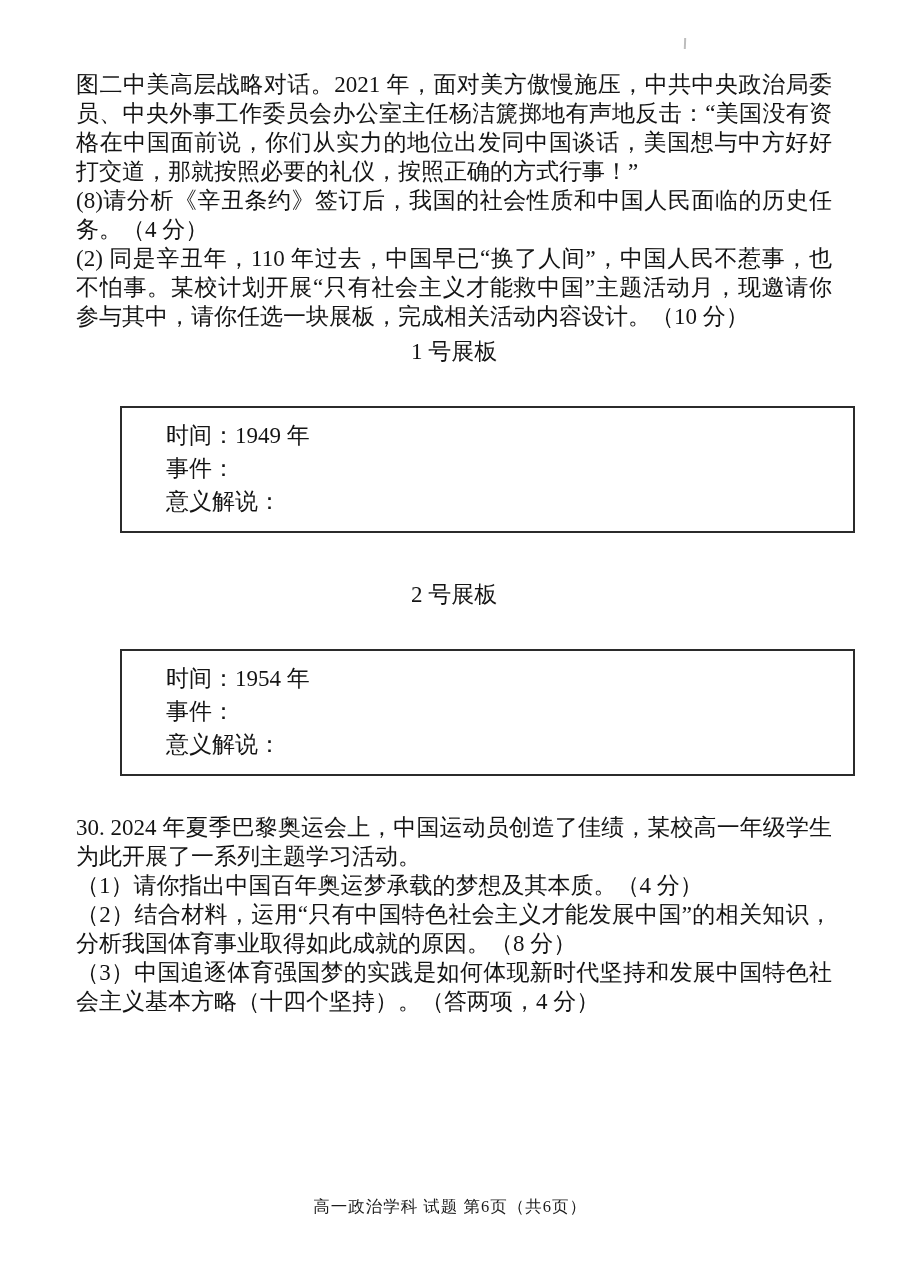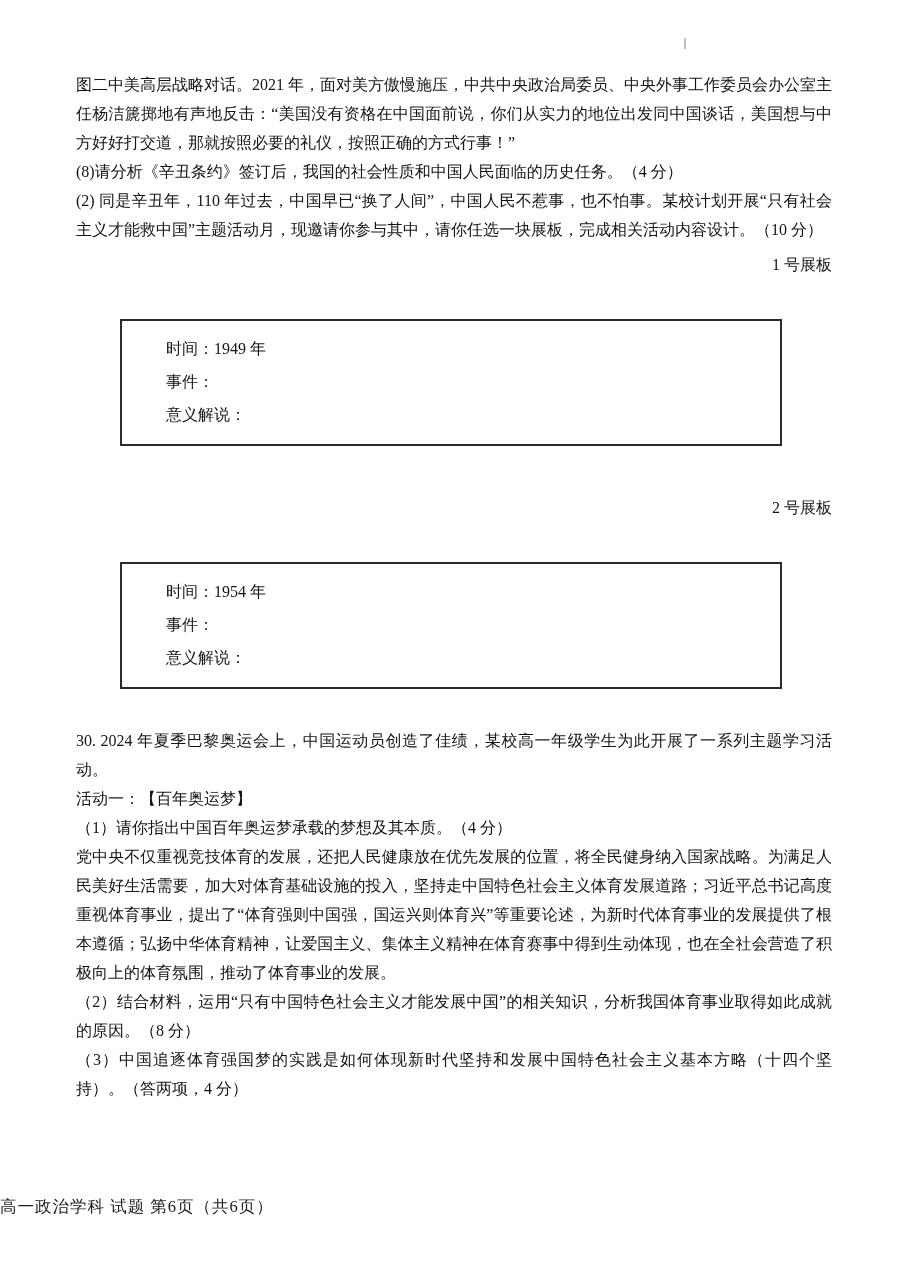--- a/index.html
+++ b/index.html
@@ -23,58 +23,59 @@
     height: 11px;
     background: #9a9a9a;
     opacity: 0.65;
     transform: rotate(2deg);
   }
   .content {
     position: absolute;
     left: 76px;
     top: 70px;
     width: 756px;
-    font-size: 16px;
+    font-size: 23px;
     line-height: 29px;
   }
   .content p {
     margin: 0;
     text-align: justify;
   }
   .board-title {
-    text-align: right;
+    text-align: center;
     margin-top: 6px;
     margin-bottom: 3px;
   }
   .board-title-2 {
     margin-top: 47px;
   }
   .board-box {
     box-sizing: border-box;
     margin-left: 44px;
-    width: 662px;
+    width: 735px;
     border: 2px solid #2b2b2b;
     padding: 11px 10px 13px 44px;
     margin-top: 40px;
   }
   .board-box .field {
     line-height: 33px;
     text-align: left;
   }
   .q30-stem {
     margin-top: 37px !important;
   }
   .activity2-title {
     margin-top: 27px !important;
   }
   .footer {
     position: absolute;
     left: 0;
     top: 1196px;
     width: 900px;
+    text-align: center;
     font-size: 16.5px;
     color: #1c1c1c;
     letter-spacing: 1px;
   }
 </style>
 </head>
 <body>
 
 <div class="scan-artifact"></div>
 
@@ -95,22 +96,20 @@
 
   <div class="board-title board-title-2">2 号展板</div>
   <div class="board-box">
     <div class="field">时间：1954 年</div>
     <div class="field">事件：</div>
     <div class="field">意义解说：</div>
   </div>
 
   <p class="q30-stem">30. 2024 年夏季巴黎奥运会上，中国运动员创造了佳绩，某校高一年级学生为此开展了一系列主题学习活动。</p>
 
-  <p>活动一：【百年奥运梦】</p>
   <p>（1）请你指出中国百年奥运梦承载的梦想及其本质。（4 分）</p>
 
-  <p>党中央不仅重视竞技体育的发展，还把人民健康放在优先发展的位置，将全民健身纳入国家战略。为满足人民美好生活需要，加大对体育基础设施的投入，坚持走中国特色社会主义体育发展道路；习近平总书记高度重视体育事业，提出了“体育强则中国强，国运兴则体育兴”等重要论述，为新时代体育事业的发展提供了根本遵循；弘扬中华体育精神，让爱国主义、集体主义精神在体育赛事中得到生动体现，也在全社会营造了积极向上的体育氛围，推动了体育事业的发展。</p>
   <p>（2）结合材料，运用“只有中国特色社会主义才能发展中国”的相关知识，分析我国体育事业取得如此成就的原因。（8 分）</p>
   <p>（3）中国追逐体育强国梦的实践是如何体现新时代坚持和发展中国特色社会主义基本方略（十四个坚持）。（答两项，4 分）</p>
 
 </div>
 
 <div class="footer">高一政治学科 试题 第6页（共6页）</div>
 
 </body></html>

